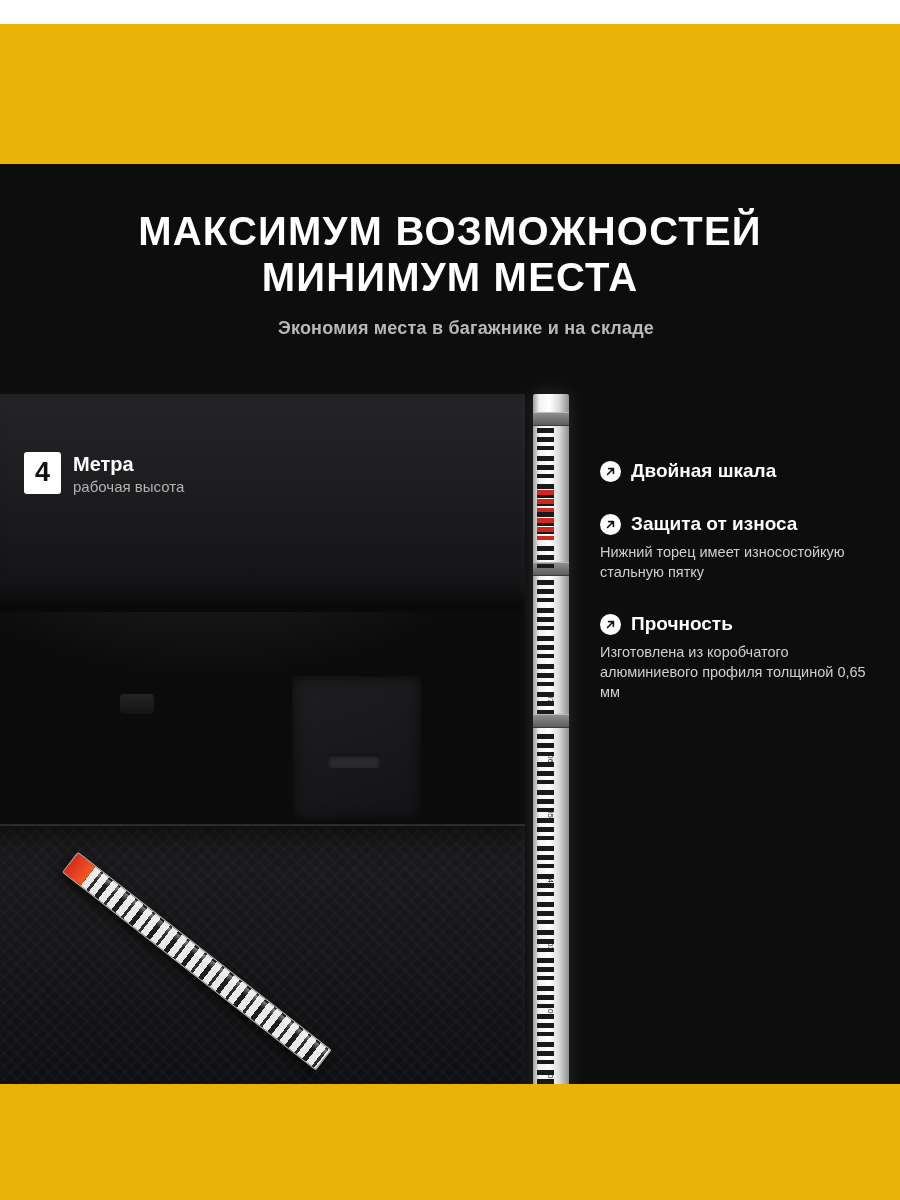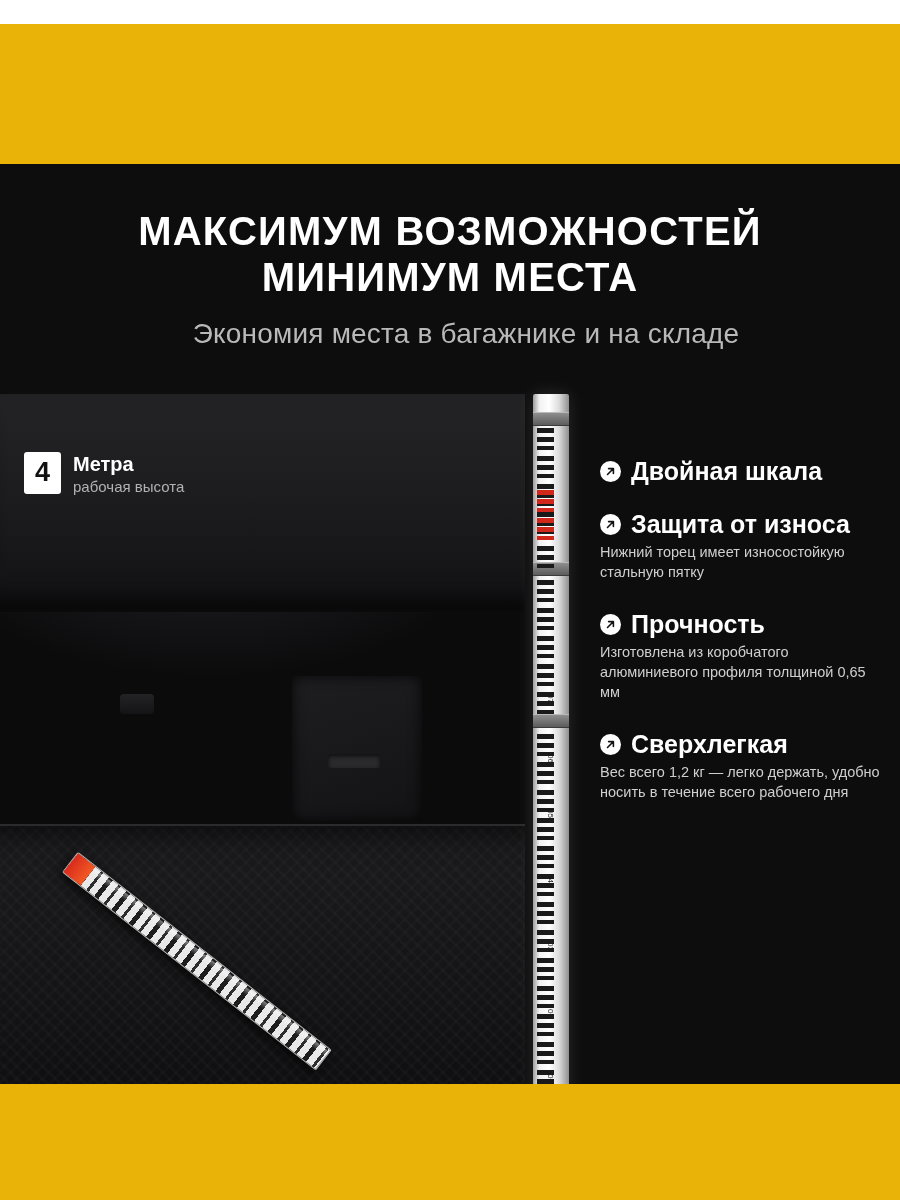--- a/index.html
+++ b/index.html
@@ -41,22 +41,22 @@
     color: #ffffff;
     font-size: 40px;
     line-height: 46px;
     font-weight: 700;
     letter-spacing: 1.2px;
     margin: 0;
   }
   .subheadline {
     margin-top: 18px;
     color: #b9b9b9;
-    font-size: 28px;
-    font-weight: 400;
+    font-size: 18px;
+    font-weight: 700;
     letter-spacing: 0.2px;
     padding-left: 32px;
   }
 
   
   .photo {
     position: absolute;
     left: 0;
     top: 230px;
     width: 525px;
@@ -259,21 +259,21 @@
     border-radius: 50%;
     background: #ffffff;
     display: flex;
     align-items: center;
     justify-content: center;
     flex: 0 0 auto;
   }
   .arrow-badge svg { display: block; }
   .feature-title {
     color: #ffffff;
-    font-size: 25px;
+    font-size: 19px;
     font-weight: 700;
     line-height: 22px;
   }
   .feature-desc {
     color: #cfcfcf;
     font-size: 14.5px;
     line-height: 20px;
     margin-top: 7px;
     margin-left: 0;
   }
@@ -385,28 +385,17 @@
           <span class="arrow-badge">
             <svg width="11" height="11" viewBox="0 0 11 11" aria-hidden="true">
               <path d="M2.5 8.5 L8.2 2.8 M3.6 2.6 H8.4 V7.4" stroke="#111111" stroke-width="1.6" fill="none" stroke-linecap="round" stroke-linejoin="round"></path>
             </svg>
           </span>
           <span class="feature-title">Прочность</span>
         </div>
         <div class="feature-desc">Изготовлена из коробчатого алюминиевого профиля толщиной 0,65 мм</div>
       </div>
 
-      <div class="feature">
-        <div class="feature-head">
-          <span class="arrow-badge">
-            <svg width="11" height="11" viewBox="0 0 11 11" aria-hidden="true">
-              <path d="M2.5 8.5 L8.2 2.8 M3.6 2.6 H8.4 V7.4" stroke="#111111" stroke-width="1.6" fill="none" stroke-linecap="round" stroke-linejoin="round"></path>
-            </svg>
-          </span>
-          <span class="feature-title">Сверхлегкая</span>
-        </div>
-        <div class="feature-desc">Вес всего 1,2 кг — легко держать, удобно носить в течение всего рабочего дня</div>
-      </div>
 
     </div>
 
   </div>
 </div>
 
 </body></html>

